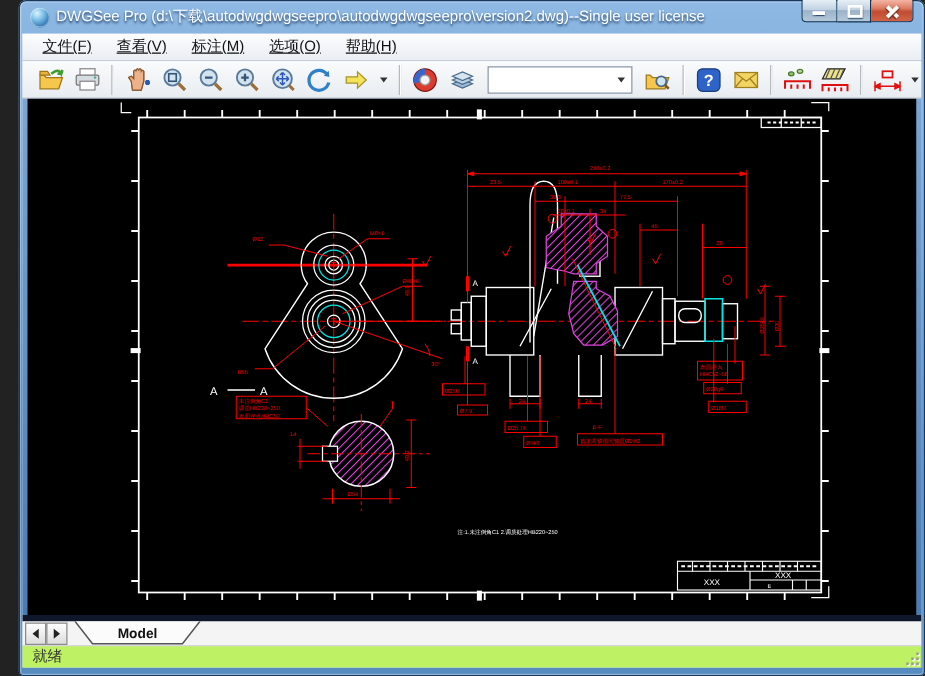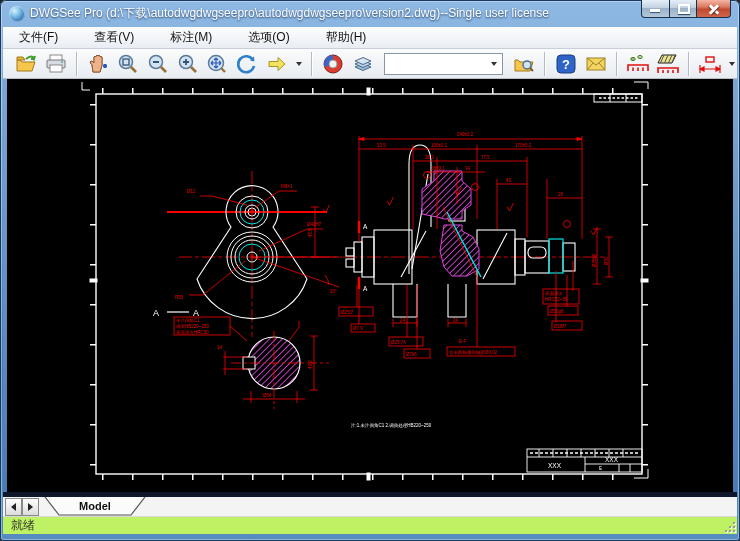--- a/index.html
+++ b/index.html
@@ -1,19 +1,19 @@
 <!DOCTYPE html>
 <html><head>
 <meta charset="utf-8">
 <style>
   html,body{margin:0;padding:0;width:740px;height:541px;background:#222;
     font-family:"Liberation Sans",sans-serif;-webkit-font-smoothing:antialiased;}
   .window{position:absolute;inset:0;border-radius:6px 6px 4px 4px;overflow:hidden;
     background:linear-gradient(180deg,#8fb9e4 0%,#6f9fd2 30%,#4a7cb4 70%,#568cc0 100%);
-    box-shadow:inset 0 0 0 1px #16395f, inset 0 0 0 2px rgba(255,255,255,.35);}
+    box-shadow:inset 0 0 0 1px #16395f, inset 0 0 0 2px rgba(255,255,255,.35);margin-left:15px;}
   
   .titlebar{position:absolute;left:0;right:0;top:0;height:27px;display:flex;align-items:center;}
   .app-icon{width:16px;height:16px;margin:0 5px 0 9px;border-radius:50%;
     background:radial-gradient(circle at 35% 30%,#d8f2fc 0%,#7cc0e8 35%,#2d6fae 75%,#1b4d85 100%);
     box-shadow:inset 0 0 0 1px rgba(255,255,255,.4);}
   .title-text{color:#fff;font-size:12px;text-shadow:0 1px 2px rgba(10,40,80,.9);white-space:nowrap;}
   .cap-buttons{position:absolute;top:0;right:9px;display:flex;height:18px;}
   .cap-btn{border:1px solid #14324f;border-top:none;position:relative;
     background:linear-gradient(180deg,#e6eef6 0%,#c2d2e2 45%,#9cb2c8 50%,#b4c8da 100%);}
   .cap-btn.min{width:27px;border-radius:0 0 0 4px;}
@@ -22,22 +22,22 @@
     background:linear-gradient(180deg,#f4b5a4 0%,#dc7a5f 40%,#c04b31 55%,#d3654a 100%);}
   .g-min{position:absolute;left:8px;bottom:5px;width:10px;height:3px;background:#fff;box-shadow:0 1px 1px #35536f;}
   .g-max{position:absolute;left:8px;top:4px;width:8px;height:6px;border:2px solid #fff;box-shadow:0 1px 1px #35536f;}
   .g-close{position:absolute;left:50%;top:50%;width:1px;height:1px;}
   .g-close::before,.g-close::after{content:"";position:absolute;left:-6px;top:-1px;width:12px;height:3px;background:#fff;
     box-shadow:0 1px 1px #6b2417;}
   .g-close::before{transform:rotate(45deg);} .g-close::after{transform:rotate(-45deg);}
   
   .content{position:absolute;left:3px;right:3px;top:27px;bottom:7px;display:flex;flex-direction:column;
     background:#f0f2f5;}
-  .menubar{height:22px;display:flex;align-items:center;gap:20px;padding-left:8px;
-    background:linear-gradient(180deg,#fdfdfe,#e9edf3);border-bottom:1px solid #c9cfd8;font-size:12px;color:#111;}
+  .menubar{height:22px;display:flex;align-items:center;gap:4px;padding-left:8px;
+    background:linear-gradient(180deg,#fdfdfe,#e9edf3);border-bottom:1px solid #c9cfd8;font-size:12px;color:#111;text-decoration:underline;}
   .menu-item{padding:2px 8px;}
   .toolbar{height:35px;display:flex;align-items:center;gap:4px;padding-left:10px;
     background:linear-gradient(180deg,#fafbfc,#e8ecf1);border-bottom:1px solid #b9bfc7;}
   .tbtn{width:27px;height:27px;display:flex;align-items:center;justify-content:center;}
   .tsep{width:1px;height:24px;background:#b5bac0;border-right:1px solid #fff;margin:0 3px;}
   .caret{width:0;height:0;border-left:3.5px solid transparent;border-right:3.5px solid transparent;
     border-top:4px solid #333;margin:0 2px;}
   .combo{width:118px;height:20px;background:#fff;border:1px solid #8a97a8;display:flex;align-items:center;
     justify-content:space-between;margin:0 4px;font-size:11px;color:#222;padding-left:4px;}
   .combo .caret{margin-right:5px;}

